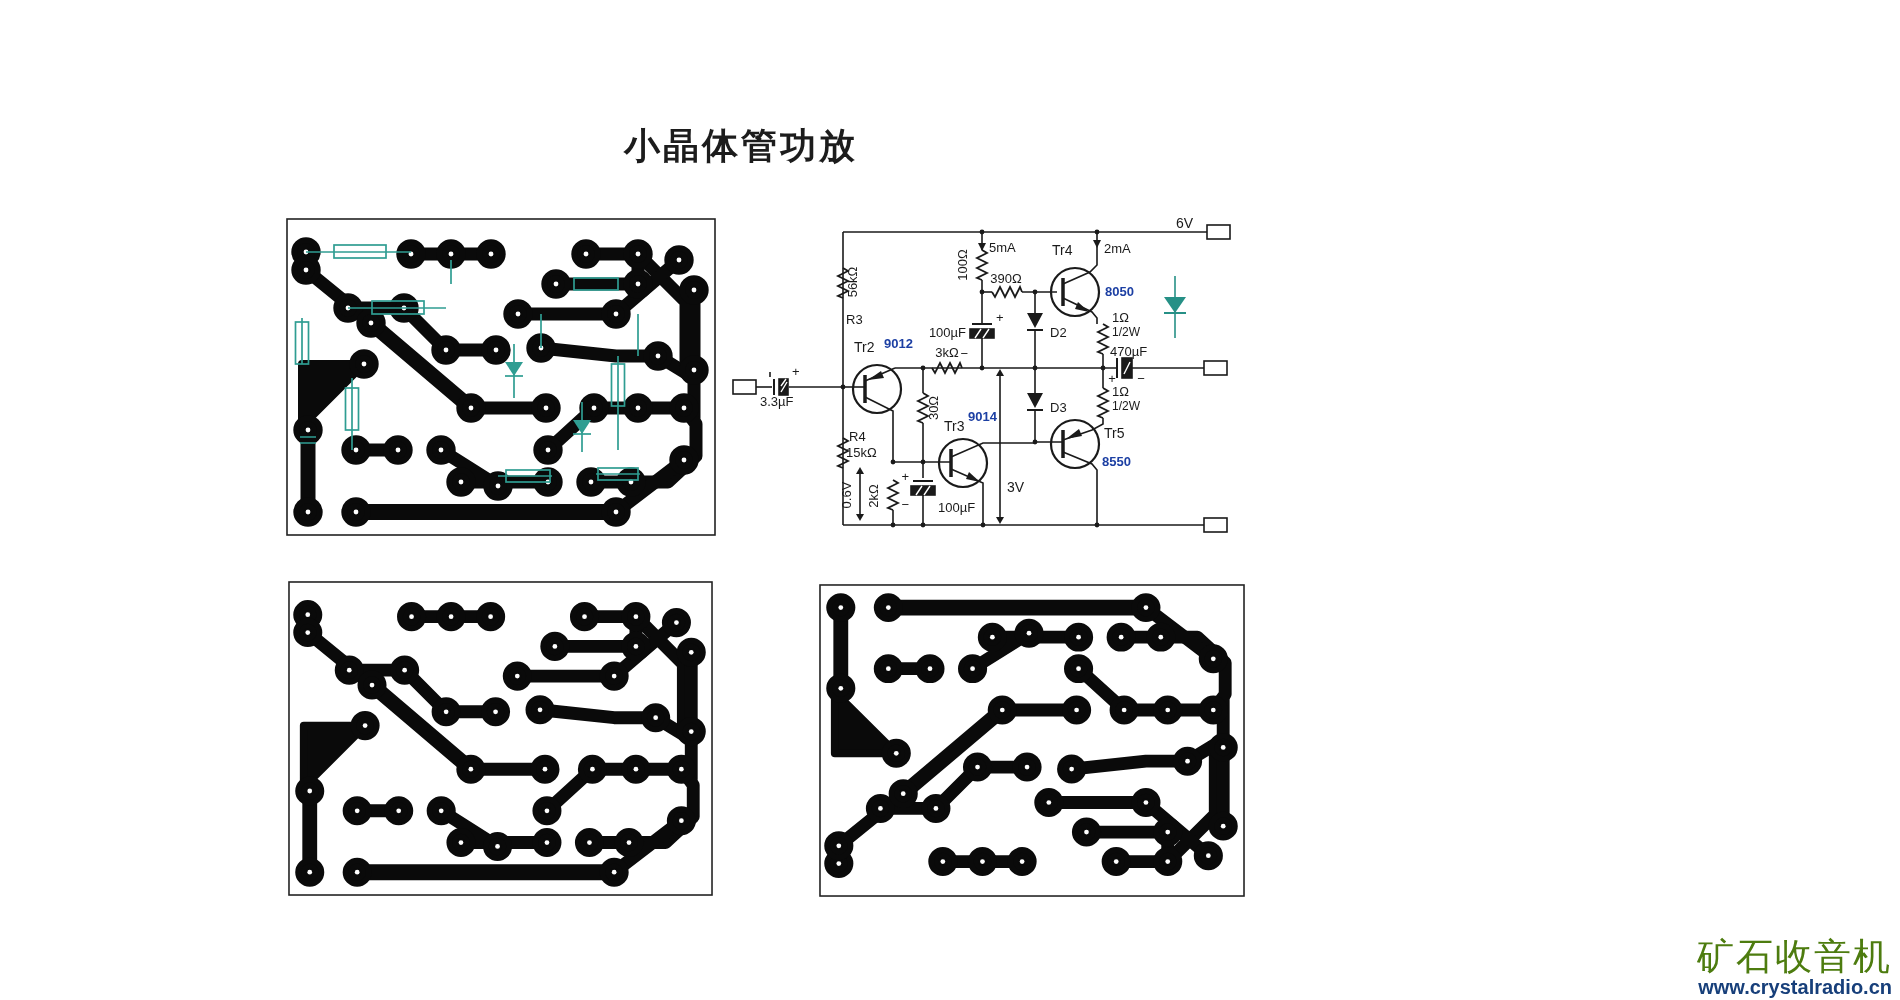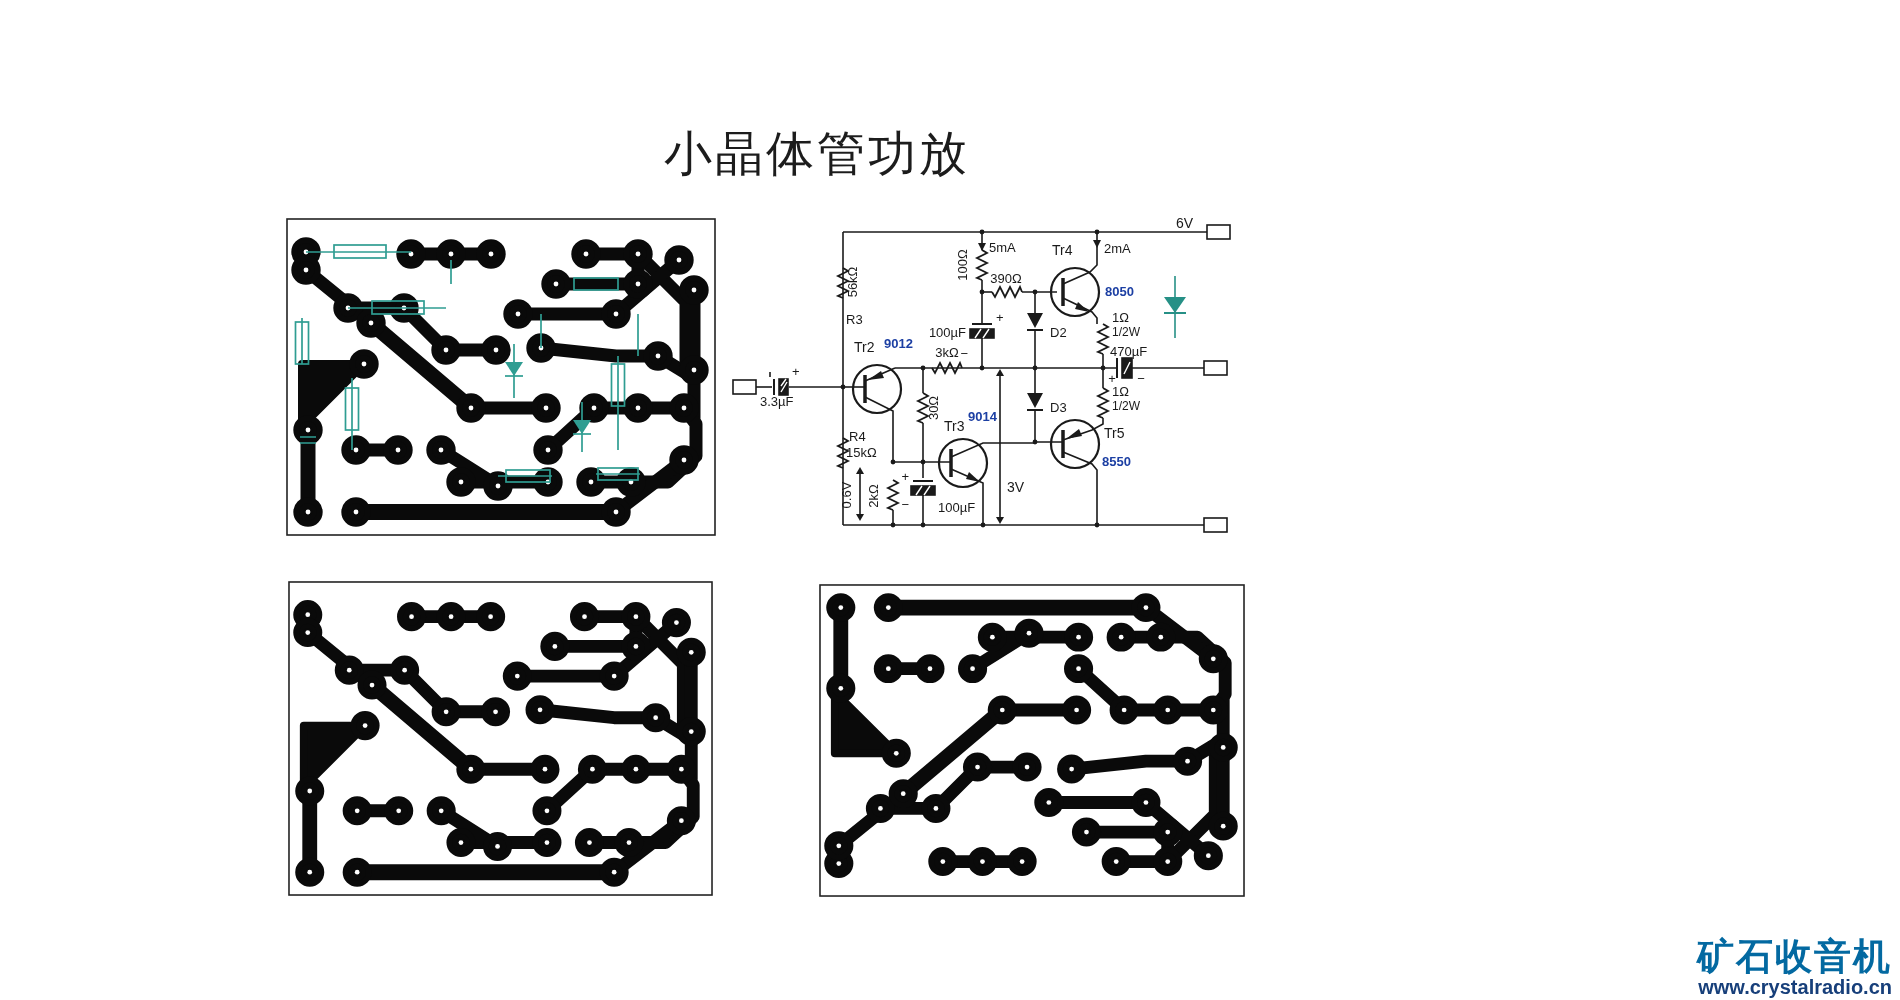--- a/index.html
+++ b/index.html
@@ -1,23 +1,23 @@
 <!DOCTYPE html>
 <html><head>
 <meta charset="utf-8">
 <style>
   html,body{margin:0;padding:0;}
   body{width:1900px;height:1000px;position:relative;background:#fff;overflow:hidden;
        font-family:"Liberation Sans",sans-serif;}
   .abs{position:absolute;}
-  #page-title{left:664px;top:122px;width:340px;height:70px;font-size:48px;font-weight:normal;
+  #page-title{left:624px;top:122px;width:340px;height:70px;font-size:36px;font-weight:bold;
               color:#1c1c1c;letter-spacing:3px;white-space:nowrap;}
   .pcb-panel{background:#fff;}
   #watermark{right:8px;bottom:2px;text-align:right;line-height:1.05;}
-  #watermark .brand{font-size:37px;font-weight:bold;color:#0369a1;letter-spacing:2px;}
+  #watermark .brand{font-size:37px;font-weight:normal;color:#4d7c0f;letter-spacing:2px;}
   #watermark .url{font-size:20px;font-weight:bold;color:#173f7a;text-align:right;}
   svg text{font-family:"Liberation Sans",sans-serif;}
 </style>
 </head>
 <body>
 
 <svg width="0" height="0" style="position:absolute" aria-hidden="true">
   <defs>
     <g id="pad">
         <circle r="8.2" fill="#0a0a0a"></circle>

